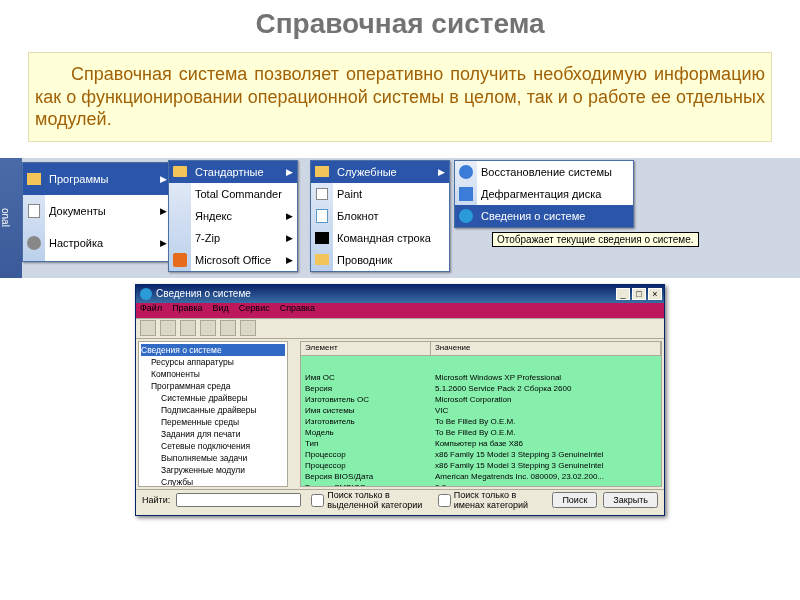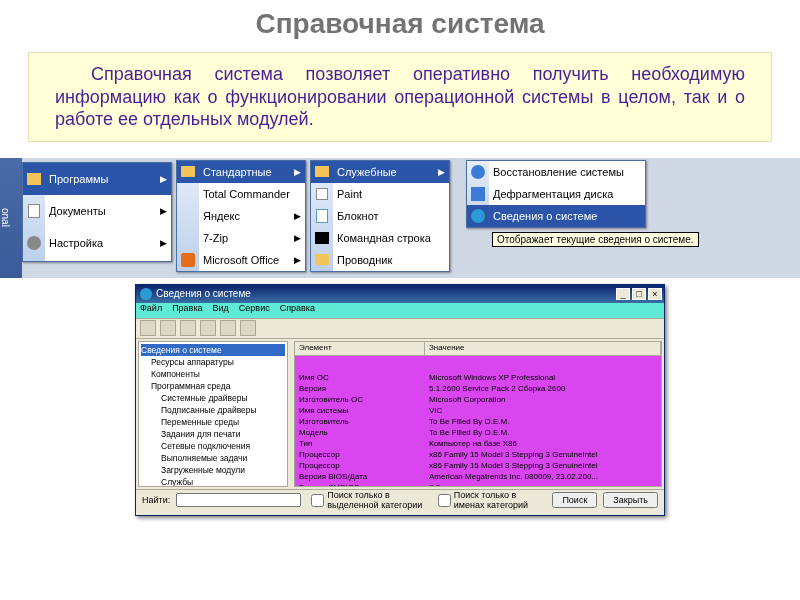--- a/index.html
+++ b/index.html
@@ -16,23 +16,23 @@
     text-align: center;
     font-size: 28px;
     font-weight: bold;
     color: #737373;
     padding: 8px 0;
   }
   .intro-box {
     background: #ffffd8;
     border: 1px solid #e0e0b0;
     margin: 4px 28px 16px 28px;
-    padding: 10px 26px;
+    padding: 10px 6px;
     font-size: 18px;
-    color: #4c1d95;
+    color: #a16207;
     text-align: justify;
     text-indent: 2em;
     line-height: 1.25;
   }
   
   .strip {
     position: relative;
     height: 120px;
     margin: 4px 0 6px 0;
     background: #cfd6e4;
@@ -107,31 +107,31 @@
     height: 18px;
     background: linear-gradient(#0a246a,#3a6ea5);
     color:#fff;
     display:flex; align-items:center;
     padding-left:4px;
     font-size:10px;
   }
   .win .titlebar .ticon{width:12px;height:12px;background:#2a9bd6;border-radius:6px;margin-right:4px;}
   .win .titlebar .spacer{flex:1}
   .win .titlebar .btns span{display:inline-block;width:14px;height:12px;background:#ece9d8;border:1px solid #fff;margin-right:2px;color:#000;font-size:9px;text-align:center;line-height:11px;}
-  .win .menubar{height:16px;background:#5eead4;padding-left:4px;font-size:9px;color:#000;border-bottom:1px solid #aca899;}
+  .win .menubar{height:16px;background:#be185d;padding-left:4px;font-size:9px;color:#000;border-bottom:1px solid #aca899;}
   .win .menubar span{margin-right:10px;}
   .win .toolbar{height:20px;background:#ece9d8;border-bottom:1px solid #aca899;display:flex;align-items:center;padding-left:4px;gap:4px;}
   .win .toolbar .tb{width:16px;height:16px;background:#dcd8c8;border:1px solid #aca899;}
   .win .body{display:flex;height:150px;}
   .tree{width:150px;background:#fff;border:1px solid #aca899;margin:2px;overflow:hidden;font-size:8.5px;line-height:12px;padding:2px;}
   .tree .node{white-space:nowrap;}
   .tree .node.sel{background:#316ac5;color:#fff;}
   .tree .ind1{padding-left:10px;}
   .tree .ind2{padding-left:20px;}
-  .gridp{flex:1;background:#d946ef;border:1px solid #aca899;margin:2px 2px 2px 4px;overflow:hidden;font-size:8px;}
+  .gridp{flex:1;background:#86efac;border:1px solid #aca899;margin:2px 2px 2px 10px;overflow:hidden;font-size:8px;}
   .gridp .hdr{display:flex;background:#ece9d8;height:14px;border-bottom:1px solid #aca899;}
   .gridp .hdr div{padding:1px 4px;border-right:1px solid #aca899;}
   .gridp .row{display:flex;height:11px;}
   .gridp .row div{padding:17px 4px;white-space:nowrap;overflow:hidden;}
   .c1{width:130px;}
   .c2{flex:1;}
   .win .footer{height:22px;background:#ece9d8;border-top:1px solid #aca899;display:flex;align-items:center;padding:0 6px;gap:6px;font-size:9px;}
   .win .footer input[type=text]{flex:0 0 110px;height:14px;font-size:9px;}
   .win .footer .chk{display:flex;align-items:flex-end;gap:0;}
   .win .footer button{font-size:9px;height:16px;padding:0 8px;}
@@ -162,21 +162,21 @@
         <span class="arrow">▶</span>
       </div>
       <div class="item" style="height: 32px;">
         <span class="ico">
           <span class="ic-sett"></span>
         </span>
         <span>Настройка</span>
         <span class="arrow">▶</span>
       </div>
     </div>
-  <div class="panel" id="p-prog" style="left:176px;top:2px;width:130px;">
+  <div class="panel" id="p-prog" style="left:168px;top:2px;width:130px;">
       <div class="leftbar"></div>
       <div class="item sel">
         <span class="ico">
           <span class="ic-folder"></span>
         </span>
         <span>Стандартные</span>
         <span class="arrow">▶</span>
       </div>
       <div class="item">
         <span class="ico">
@@ -233,21 +233,21 @@
         </span>
         <span>Командная строка</span>
       </div>
       <div class="item">
         <span class="ico">
           <span class="ic-expl"></span>
         </span>
         <span>Проводник</span>
       </div>
     </div>
-  <div class="panel" id="p-svc" style="left:466px;top:2px;width:180px;">
+  <div class="panel" id="p-svc" style="left:454px;top:2px;width:180px;">
       <div class="leftbar"></div>
       <div class="item">
         <span class="ico">
           <span class="ic-restore"></span>
         </span>
         <span>Восстановление системы</span>
       </div>
       <div class="item">
         <span class="ico">
           <span class="ic-defrag"></span>

